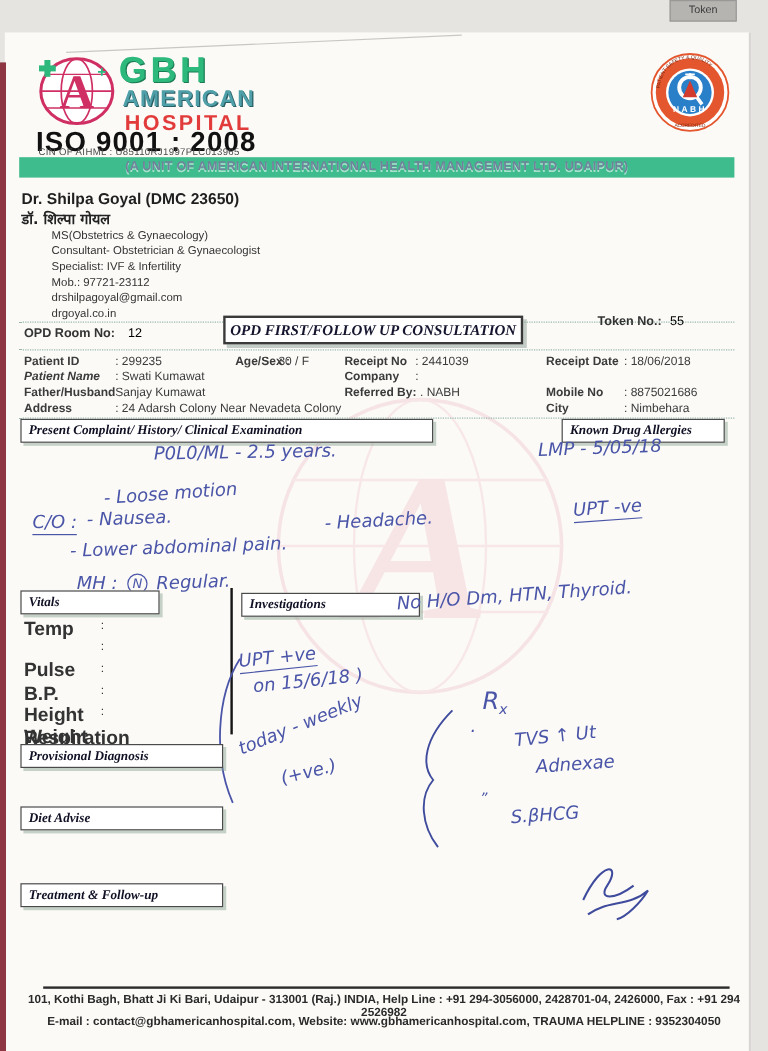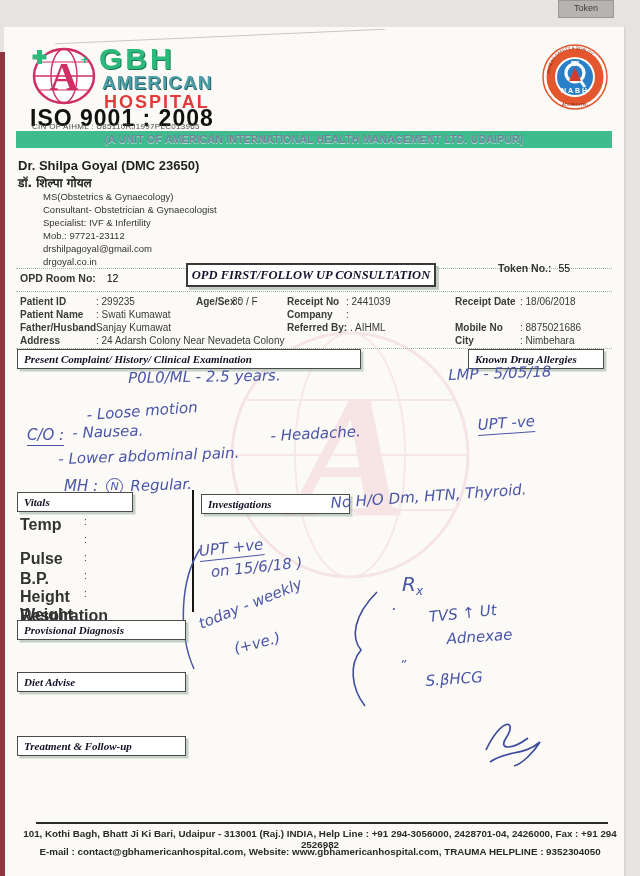--- a/index.html
+++ b/index.html
@@ -138,29 +138,29 @@
 
 <div class="pt lbl" style="left:20px;top:296px;">Patient ID</div>
 <div class="pt" style="left:96px;top:296px;">: 299235</div>
 <div class="pt lbl" style="left:196px;top:296px;">Age/Sex :</div>
 <div class="pt" style="left:232px;top:296px;">30  / F</div>
 <div class="pt lbl" style="left:287px;top:296px;">Receipt No</div>
 <div class="pt" style="left:346px;top:296px;">: 2441039</div>
 <div class="pt lbl" style="left:455px;top:296px;">Receipt Date</div>
 <div class="pt" style="left:520px;top:296px;">: 18/06/2018</div>
 
-<div class="pt lbl" style="left:20px;top:309px;">Patient Name</div>
+<div class="pt lbl" style="left:20px;top:309px;font-style:italic;">Patient Name</div>
 <div class="pt" style="left:96px;top:309px;">: Swati Kumawat</div>
 <div class="pt lbl" style="left:287px;top:309px;">Company</div>
 <div class="pt" style="left:346px;top:309px;">:</div>
 
 <div class="pt lbl" style="left:20px;top:322px;">Father/Husband</div>
 <div class="pt" style="left:96px;top:322px;">Sanjay Kumawat</div>
 <div class="pt lbl" style="left:287px;top:322px;">Referred By:</div>
-<div class="pt" style="left:350px;top:322px;">. AIHML</div>
+<div class="pt" style="left:350px;top:322px;">. NABH</div>
 <div class="pt lbl" style="left:455px;top:322px;">Mobile No</div>
 <div class="pt" style="left:520px;top:322px;">: 8875021686</div>
 
 <div class="pt lbl" style="left:20px;top:335px;">Address</div>
 <div class="pt" style="left:96px;top:335px;">: 24 Adarsh Colony Near Nevadeta Colony</div>
 <div class="pt lbl" style="left:455px;top:335px;">City</div>
 <div class="pt" style="left:520px;top:335px;">: Nimbehara</div>
 
 <div class="dotted" style="left:16px;top:348px;width:596px;"></div>
 

